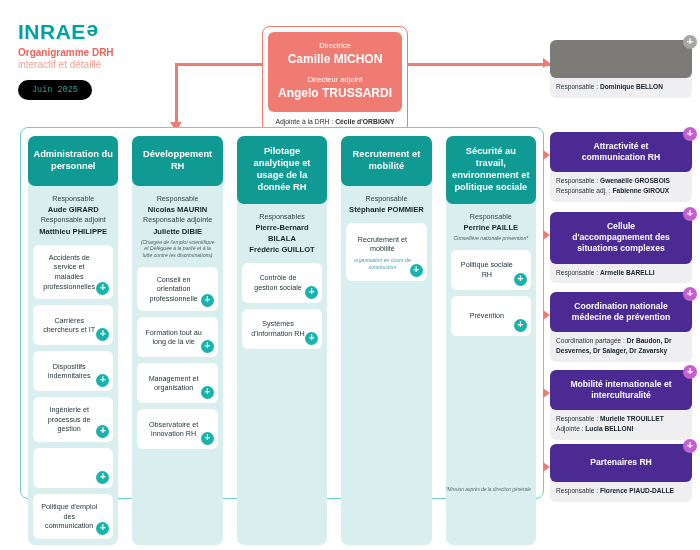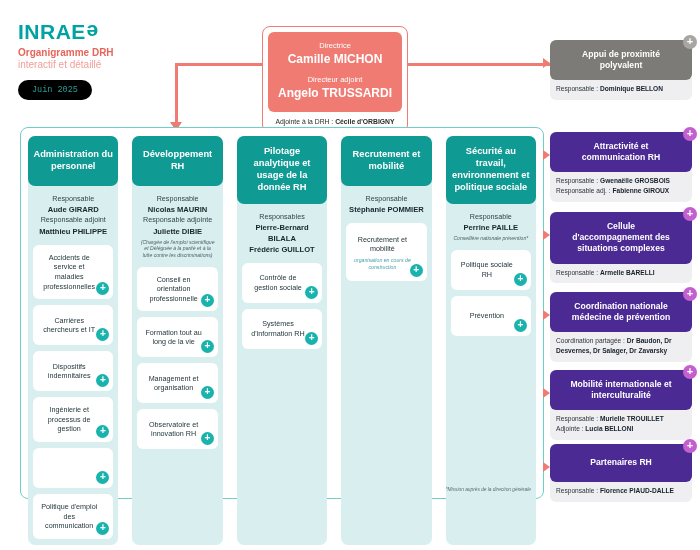--- a/index.html
+++ b/index.html
@@ -286,21 +286,20 @@
             </div>
           </div>
         </div>
       </div>
     <div class="panel-note">*Mission auprès de la direction générale</div>
   </div>
 
   <div class="side" id="side">
       <div class="side-card" style="top: 40px;">
         <div class="sc-head gray">
-          <span>Appui de proximité polyvalent</span>
           <span class="sc-plus gray">+</span>
         </div>
         <div class="sc-body">
           <div><span>Responsable :</span> <b>Dominique BELLON</b></div>
         </div>
       </div>
       <div class="side-card" style="top: 132px;">
         <div class="sc-head purple">
           <span>Attractivité et communication RH</span>
           <span class="sc-plus purple">+</span>

